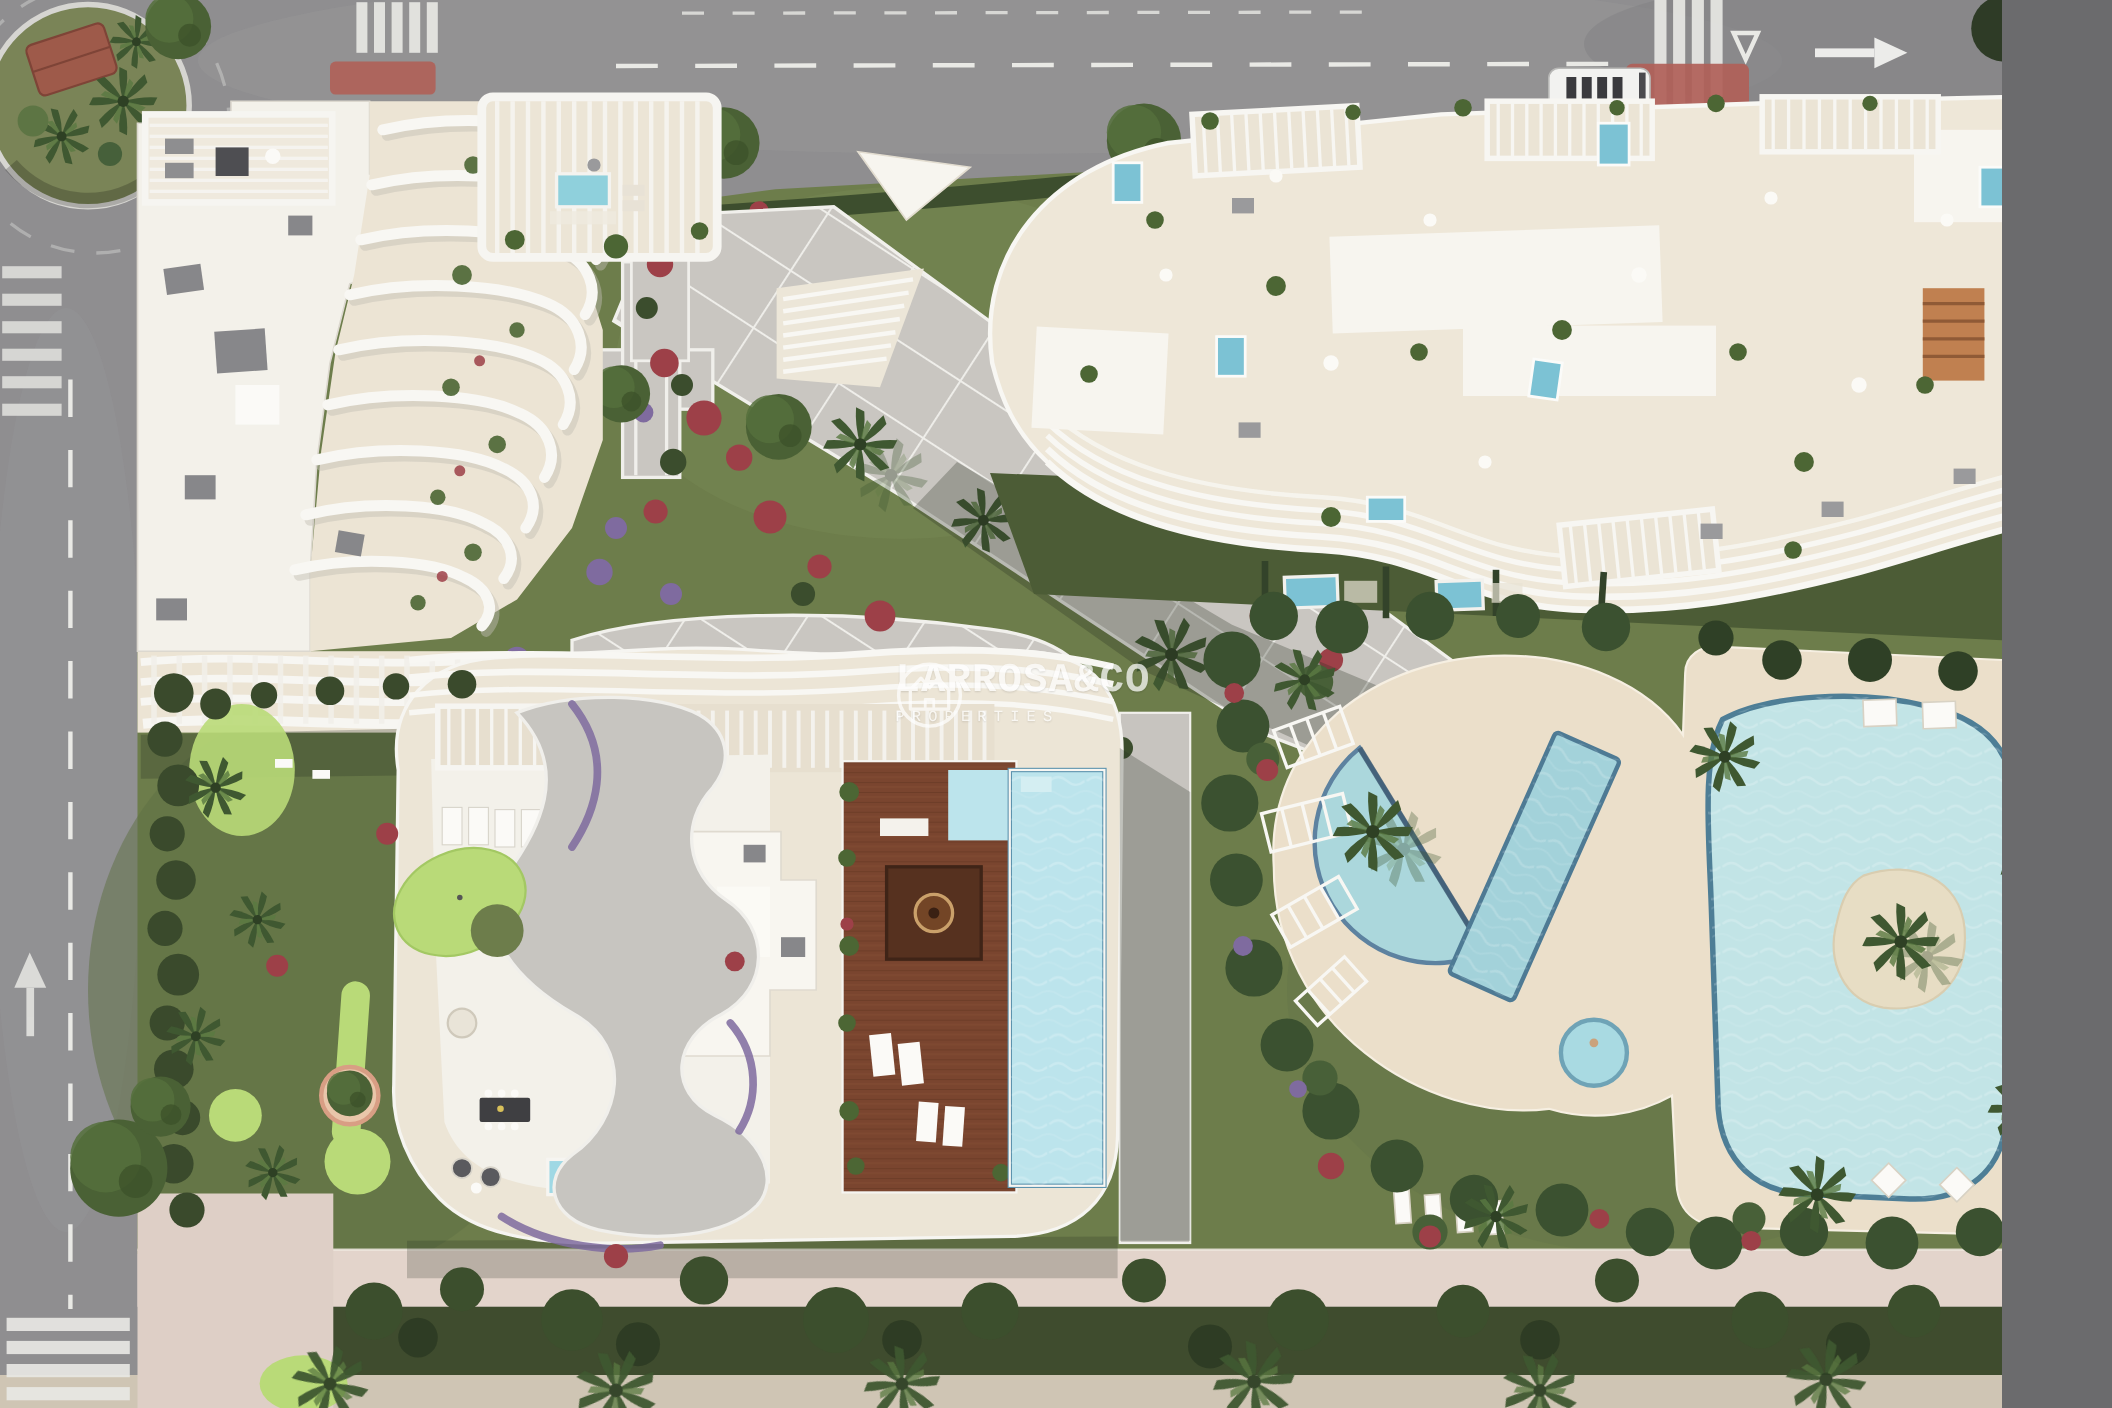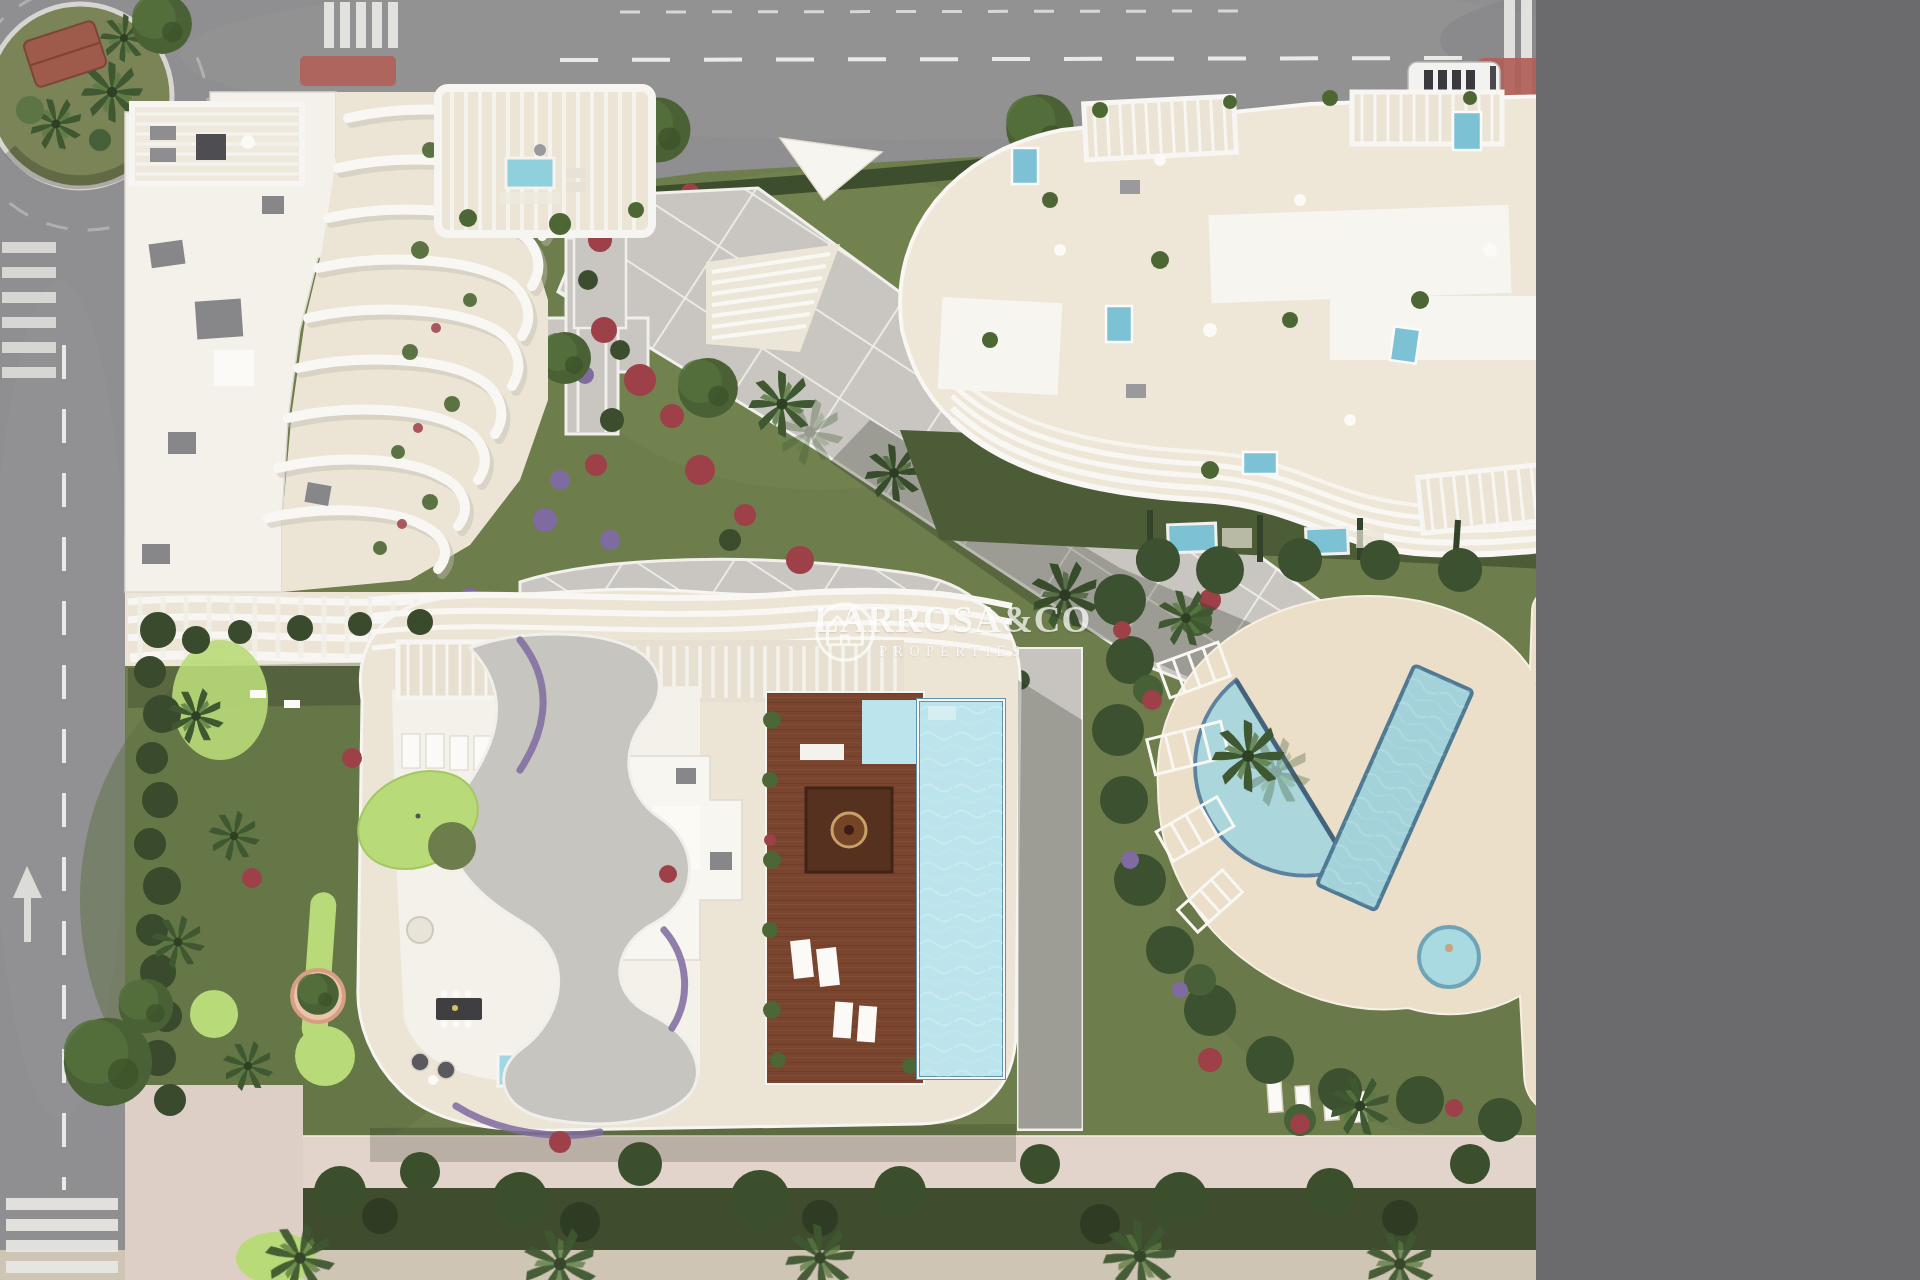--- a/index.html
+++ b/index.html
@@ -3,29 +3,29 @@
 <meta charset="utf-8">
 <style>
   :root{
     --asphalt:#8f8e90; --road-marking:#e9e9e5; --grass:#6d7d4b; --hedge:#3d4e2e;
     --plaza:#c9c6c1; --plaza-line:#efeeea; --building-white:#f3f1ea; --terrace-cream:#ece4d4;
     --pool-blue:#9fd0d8; --lagoon-blue:#c2e4e6; --pool-edge:#4e7e96; --deck-wood:#7a452f;
     --red-flowers:#9d4048; --purple-flowers:#7f6b9f; --putting-green:#b9da78; --sand-path:#ebdfca;
     --promenade-pink:#e3d4cb; --bottom-road:#cfc5b4; --red-pavement:#b06058;
   }
   html,body{margin:0;padding:0;background:#6b6b6d;}
-  .scene{position:relative;width:1536px;height:1280px;overflow:hidden;
-         font-family:Liberation Serif, serif;}
+  .scene{position:relative;width:1820px;height:1280px;overflow:hidden;
+         font-family:Liberation Mono, monospace;}
   .scene svg{position:absolute;left:0;top:0;}
   .watermark{position:absolute;left:814px;top:601px;display:flex;align-items:center;gap:12px;
              color:#ffffff;opacity:.72;text-shadow:0 1px 2px rgba(0,0,0,.18);pointer-events:none;}
   .wm-logo{width:62px;height:62px;flex:0 0 auto;}
   .wm-text{display:flex;flex-direction:column;line-height:1;}
   .wm-brand{font-size:37px;font-weight:bold;letter-spacing:1px;}
-  .wm-tagline{font-size:14px;letter-spacing:6.5px;margin-top:7px;font-weight:normal;text-align:center;}
+  .wm-tagline{font-size:14px;letter-spacing:6.5px;margin-top:7px;font-weight:normal;}
 </style>
 </head>
 <body>
 
 <div class="scene">
 <svg width="1920" height="1280" viewBox="0 0 1920 1280">
   <defs>
     <pattern id="gridP" width="92" height="62" patternUnits="userSpaceOnUse" patternTransform="rotate(33)">
       <rect width="92" height="62" fill="#c9c6c1"></rect>
       <path d="M0,0H92M0,0V62" stroke="#efeeea" stroke-width="3.5" fill="none"></path>

